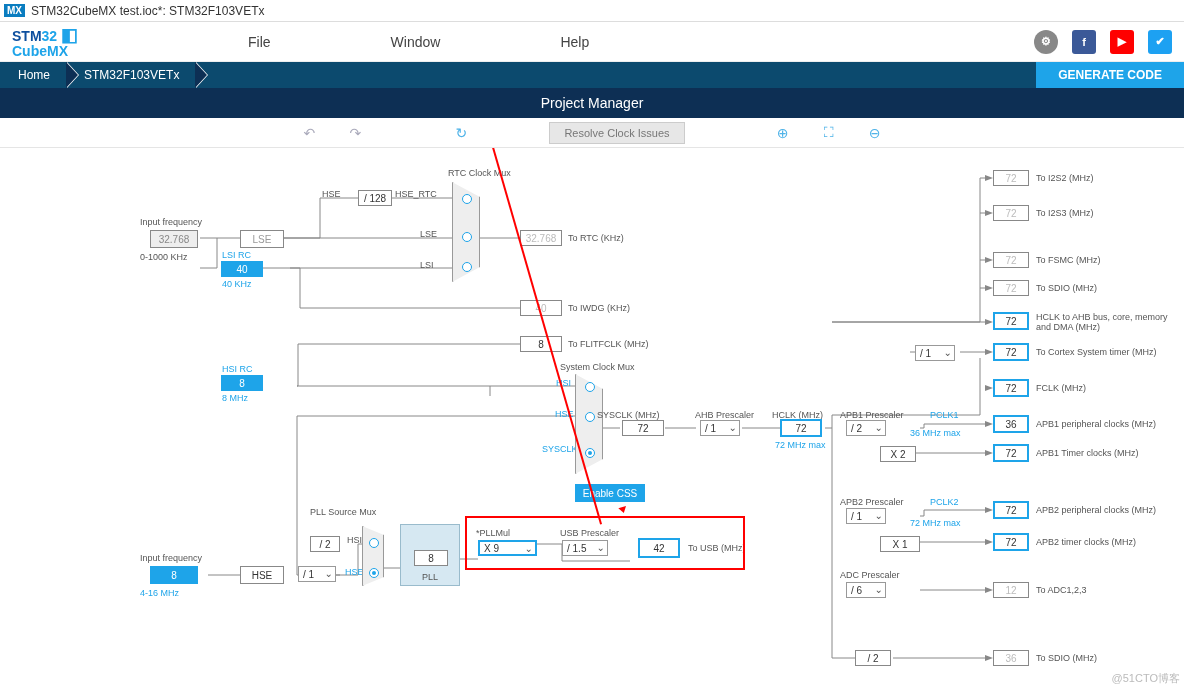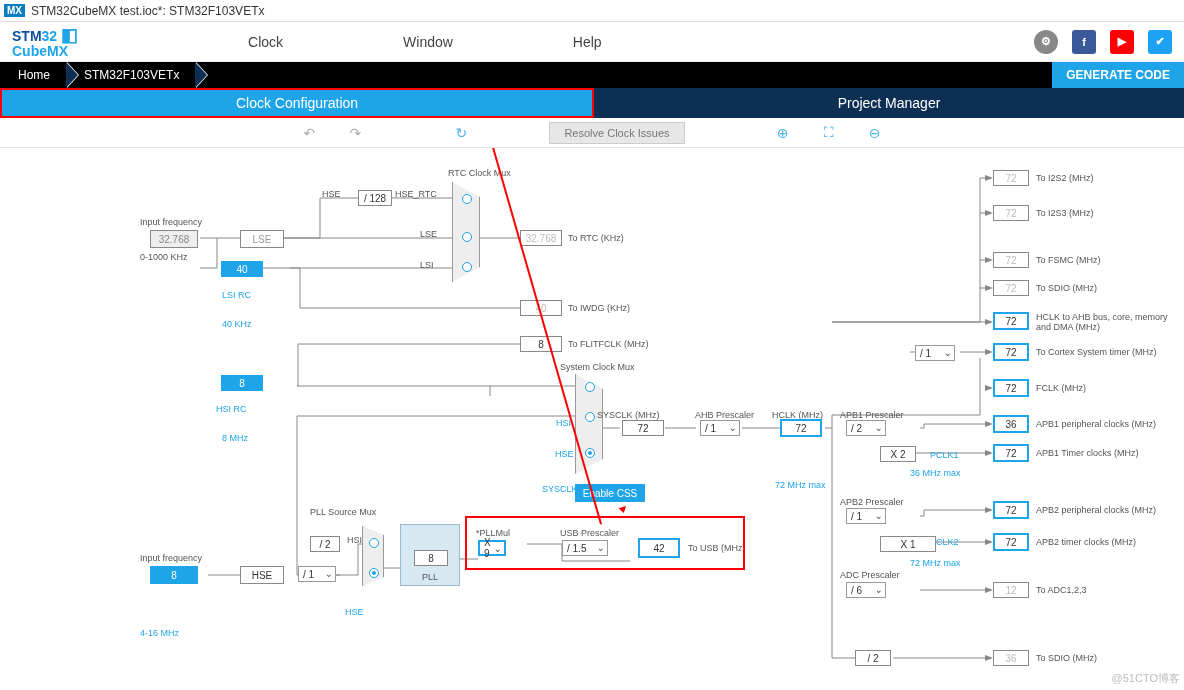--- a/index.html
+++ b/index.html
@@ -5,40 +5,40 @@
   * { box-sizing: border-box; }
   body { margin:0; font-family: Arial, sans-serif; font-size:11px; color:#333; background:#fff; width:1184px; }
   .title-bar { height:22px; background:#fff; border-bottom:1px solid #ddd; display:flex; align-items:center; padding:0 4px; font-size:12px; color:#333; }
   .title-bar .mx { background:#0a7dc0; color:#fff; font-weight:bold; padding:1px 3px; font-size:10px; margin-right:6px; }
   .top-row { height:40px; display:flex; align-items:center; padding:0 12px; border-bottom:1px solid #eee; }
   .logo { font-family:Arial; font-weight:bold; font-size:14px; color:#1a8cd8; line-height:1; }
   .menu-bar { display:flex; gap:120px; margin-left:170px; color:#444; font-size:14px; }
   .menu-item { cursor:pointer; }
   .icons-right { margin-left:auto; display:flex; gap:14px; align-items:center; }
   .social-icon { width:24px; height:24px; display:flex; align-items:center; justify-content:center; font-weight:bold; color:#fff; border-radius:3px; }
-  .breadcrumb-bar { height:26px; background:#000000; color:#fff; display:flex; align-items:flex-start; }
+  .breadcrumb-bar { height:26px; background:#0c4a6e; color:#fff; display:flex; align-items:flex-start; }
   .crumb { height:26px; display:flex; align-items:center; padding:0 16px 0 18px; position:relative; font-size:12px; }
   .crumb::after { content:""; position:absolute; right:-12px; top:0; border-left:12px solid #0d2f54; border-top:13px solid transparent; border-bottom:13px solid transparent; z-index:2; }
   .crumb::before { content:""; position:absolute; right:-13px; top:0; border-left:12px solid #fff; border-top:13px solid transparent; border-bottom:13px solid transparent; z-index:1; }
-  .gen-btn { margin-left:auto; background:#1ea4e9; color:#fff; height:26px; display:flex; align-items:center; padding:0 14px; font-weight:bold; font-size:12px; cursor:pointer; }
+  .gen-btn { margin-left:auto; background:#1ea4e9; color:#fff; height:26px; display:flex; align-items:center; padding:0 22px; font-weight:bold; font-size:12px; cursor:pointer; }
   .section-tabs { height:30px; background:#0d2f54; display:flex; color:#fff; font-size:14px; }
   .stab { flex:1; display:flex; align-items:center; justify-content:center; cursor:pointer; background:#0d2f54; }
   .stab.active { background:#1ea4e9; border:2px solid #f00; }
   .stab.last { flex:0 0 190px; }
   .toolbar { height:30px; display:flex; align-items:center; justify-content:center; gap:30px; border-bottom:1px solid #e5e5e5; color:#8aa; }
   .tool-btn { background:#e7e7e7; border:1px solid #ccc; color:#777; padding:4px 14px; font-size:11px; cursor:default; }
   .tb-icon { width:16px; text-align:center; color:#4fb3e8; font-size:14px; cursor:pointer; }
   .tb-icon.gray { color:#aab; }
   .diagram { position:relative; height:540px; background:#fff; overflow:hidden; }
   .dbox { position:absolute; border:1px solid #888; background:#fff; font-size:10px; display:flex; align-items:center; justify-content:center; padding:0 2px; min-height:16px; }
   .dbox.blue-fill { background:#1ea4e9; color:#fff; border-color:#1ea4e9; }
   .dbox.blue-border { border:2px solid #1ea4e9; }
   .dbox.gray-fill { background:#eee; color:#888; }
   .label { position:absolute; font-size:9px; color:#555; white-space:nowrap; }
-  .label.blue { color:#1ea4e9;margin-top:40px; }
+  .label.blue { color:#1ea4e9; }
   .mux { position:absolute; background:#eee; border:1px solid #999; }
   .redbox { position:absolute; border:2px solid #f00; pointer-events:none; }
   .arrow-line { position:absolute; background:#f00; height:2px; transform-origin:left center; pointer-events:none; }
   .arrow-head { position:absolute; width:0; height:0; border-left:6px solid #f00; border-top:4px solid transparent; border-bottom:4px solid transparent; pointer-events:none; }
   .radio { width:10px; height:10px; border-radius:50%; border:1px solid #1ea4e9; position:absolute; background:#fff; }
   .radio.sel::after { content:""; position:absolute; left:2px; top:2px; width:4px; height:4px; border-radius:50%; background:#1ea4e9; }
   .sel-box { border:1px solid #999; background:#fff; height:16px; display:flex; align-items:center; padding:0 12px 0 4px; font-size:10px; position:absolute; }
   .sel-box::after { content:"⌄"; position:absolute; right:2px; top:1px; font-size:10px; color:#555; }
   .watermark { position:absolute; right:4px; bottom:2px; color:#bbb; font-size:11px; }
   .pll-block { position:absolute; background:#d6e8f2; border:1px solid #9bc; }
@@ -54,40 +54,39 @@
   <span>STM32F103VETx</span>
 </div>
 
 <div class="top-row">
   <div class="logo">
     <span style="color:#0d4f9e">STM</span><span style="color:#1ea4e9">32</span>
     <span style="color:#1ea4e9;font-size:18px">◧</span><br>
     <span style="color:#1ea4e9">Cube</span><span style="color:#1ea4e9">MX</span>
   </div>
   <div class="menu-bar">
-    <div class="menu-item">Clock</div>
+    <div class="menu-item">File</div>
     <div class="menu-item">Window</div>
     <div class="menu-item">Help</div>
   </div>
   <div class="icons-right">
     <div class="social-icon" style="background:#888;border-radius:50%">⚙</div>
     <div class="social-icon" style="background:#3b5998">f</div>
     <div class="social-icon" style="background:#f00">▶</div>
     <div class="social-icon" style="background:#1da1f2">✔</div>
   </div>
 </div>
 
 <div class="breadcrumb-bar">
   <div class="crumb">Home</div>
   <div class="crumb">STM32F103VETx</div>
   <div class="gen-btn">GENERATE CODE</div>
 </div>
 
 <div class="section-tabs">
-  <div class="stab active">Clock Configuration</div>
   <div class="stab">Project Manager</div>
 </div>
 
 <div class="toolbar">
   <span class="tb-icon gray">↶</span>
   <span class="tb-icon gray">↷</span>
   <span style="width:30px"></span>
   <span class="tb-icon">↻</span>
   <span style="width:20px"></span>
   <span class="tool-btn">Resolve Clock Issues</span>
@@ -159,21 +158,21 @@
   <div class="radio" style="left:462px;top:84px"></div>
   <div class="radio" style="left:462px;top:114px"></div>
   <div class="dbox" style="left:520px;top:82px;width:42px;height:16px;color:#bbb">32.768</div>
   <div class="label" style="left:568px;top:85px">To RTC (KHz)</div>
 
   <div class="dbox" style="left:520px;top:152px;width:42px;height:16px;color:#bbb">40</div>
   <div class="label" style="left:568px;top:155px">To IWDG (KHz)</div>
   <div class="dbox" style="left:520px;top:188px;width:42px;height:16px">8</div>
   <div class="label" style="left:568px;top:191px">To FLITFCLK (MHz)</div>
 
-  <div class="label blue" style="left:216px;top:216px">HSI RC</div>
+  <div class="label blue" style="left:222px;top:216px">HSI RC</div>
   <div class="dbox blue-fill" style="left:221px;top:227px;width:42px;height:16px">8</div>
   <div class="label blue" style="left:222px;top:245px">8 MHz</div>
 
   <div class="label" style="left:560px;top:214px">System Clock Mux</div>
   <div class="label blue" style="left:556px;top:230px">HSI</div>
   <div class="label blue" style="left:555px;top:261px">HSE</div>
   <div class="label blue" style="left:542px;top:296px">SYSCLK</div>
   <div class="mux" style="left:575px;top:226px;width:28px;height:100px;clip-path:polygon(0 0,100% 15%,100% 85%,0 100%)"></div>
   <div class="radio" style="left:585px;top:234px"></div>
   <div class="radio" style="left:585px;top:264px"></div>
@@ -191,21 +190,21 @@
   <div class="label" style="left:347px;top:387px">HSI</div>
   <div class="label blue" style="left:345px;top:419px">HSE</div>
   <div class="mux" style="left:362px;top:378px;width:22px;height:60px;clip-path:polygon(0 0,100% 15%,100% 85%,0 100%)"></div>
   <div class="radio" style="left:369px;top:390px"></div>
   <div class="radio sel" style="left:369px;top:420px"></div>
 
   <div class="pll-block" style="left:400px;top:376px;width:60px;height:62px"></div>
   <div class="dbox" style="left:414px;top:402px;width:34px;height:16px">8</div>
   <div class="label" style="left:422px;top:424px">PLL</div>
   <div class="label" style="left:476px;top:380px">*PLLMul</div>
-  <div class="sel-box" style="left:478px;top:392px;width:28px;border:2px solid #1ea4e9">X 9</div>
+  <div class="sel-box" style="left:478px;top:392px;width:59px;border:2px solid #1ea4e9">X 9</div>
 
   <div class="label" style="left:560px;top:380px">USB Prescaler</div>
   <div class="sel-box" style="left:562px;top:392px;width:46px">/ 1.5</div>
   <div class="dbox blue-border" style="left:638px;top:390px;width:42px;height:20px">42</div>
   <div class="label" style="left:688px;top:395px">To USB (MHz)</div>
 
   <div class="label" style="left:597px;top:262px">SYSCLK (MHz)</div>
   <div class="dbox" style="left:622px;top:272px;width:42px;height:16px">72</div>
   <div class="label" style="left:695px;top:262px">AHB Prescaler</div>
   <div class="sel-box" style="left:700px;top:272px;width:40px">/ 1</div>
@@ -216,21 +215,21 @@
   <div class="label" style="left:840px;top:262px">APB1 Prescaler</div>
   <div class="sel-box" style="left:846px;top:272px;width:40px">/ 2</div>
   <div class="label blue" style="left:930px;top:262px">PCLK1</div>
   <div class="label blue" style="left:910px;top:280px">36 MHz max</div>
   <div class="dbox" style="left:880px;top:298px;width:36px;height:16px">X 2</div>
 
   <div class="label" style="left:840px;top:349px">APB2 Prescaler</div>
   <div class="sel-box" style="left:846px;top:360px;width:40px">/ 1</div>
   <div class="label blue" style="left:930px;top:349px">PCLK2</div>
   <div class="label blue" style="left:910px;top:370px">72 MHz max</div>
-  <div class="dbox" style="left:880px;top:388px;width:56px;height:16px">X 1</div>
+  <div class="dbox" style="left:880px;top:388px;width:40px;height:16px">X 1</div>
 
   <div class="label" style="left:840px;top:422px">ADC Prescaler</div>
   <div class="sel-box" style="left:846px;top:434px;width:40px">/ 6</div>
 
   <div class="sel-box" style="left:915px;top:197px;width:40px">/ 1</div>
 
   <div class="dbox" style="left:855px;top:502px;width:36px;height:16px">/ 2</div>
 
   <div class="dbox" style="left:993px;top:22px;width:36px;height:16px;color:#bbb">72</div>
   <div class="label" style="left:1036px;top:25px">To I2S2 (MHz)</div>

